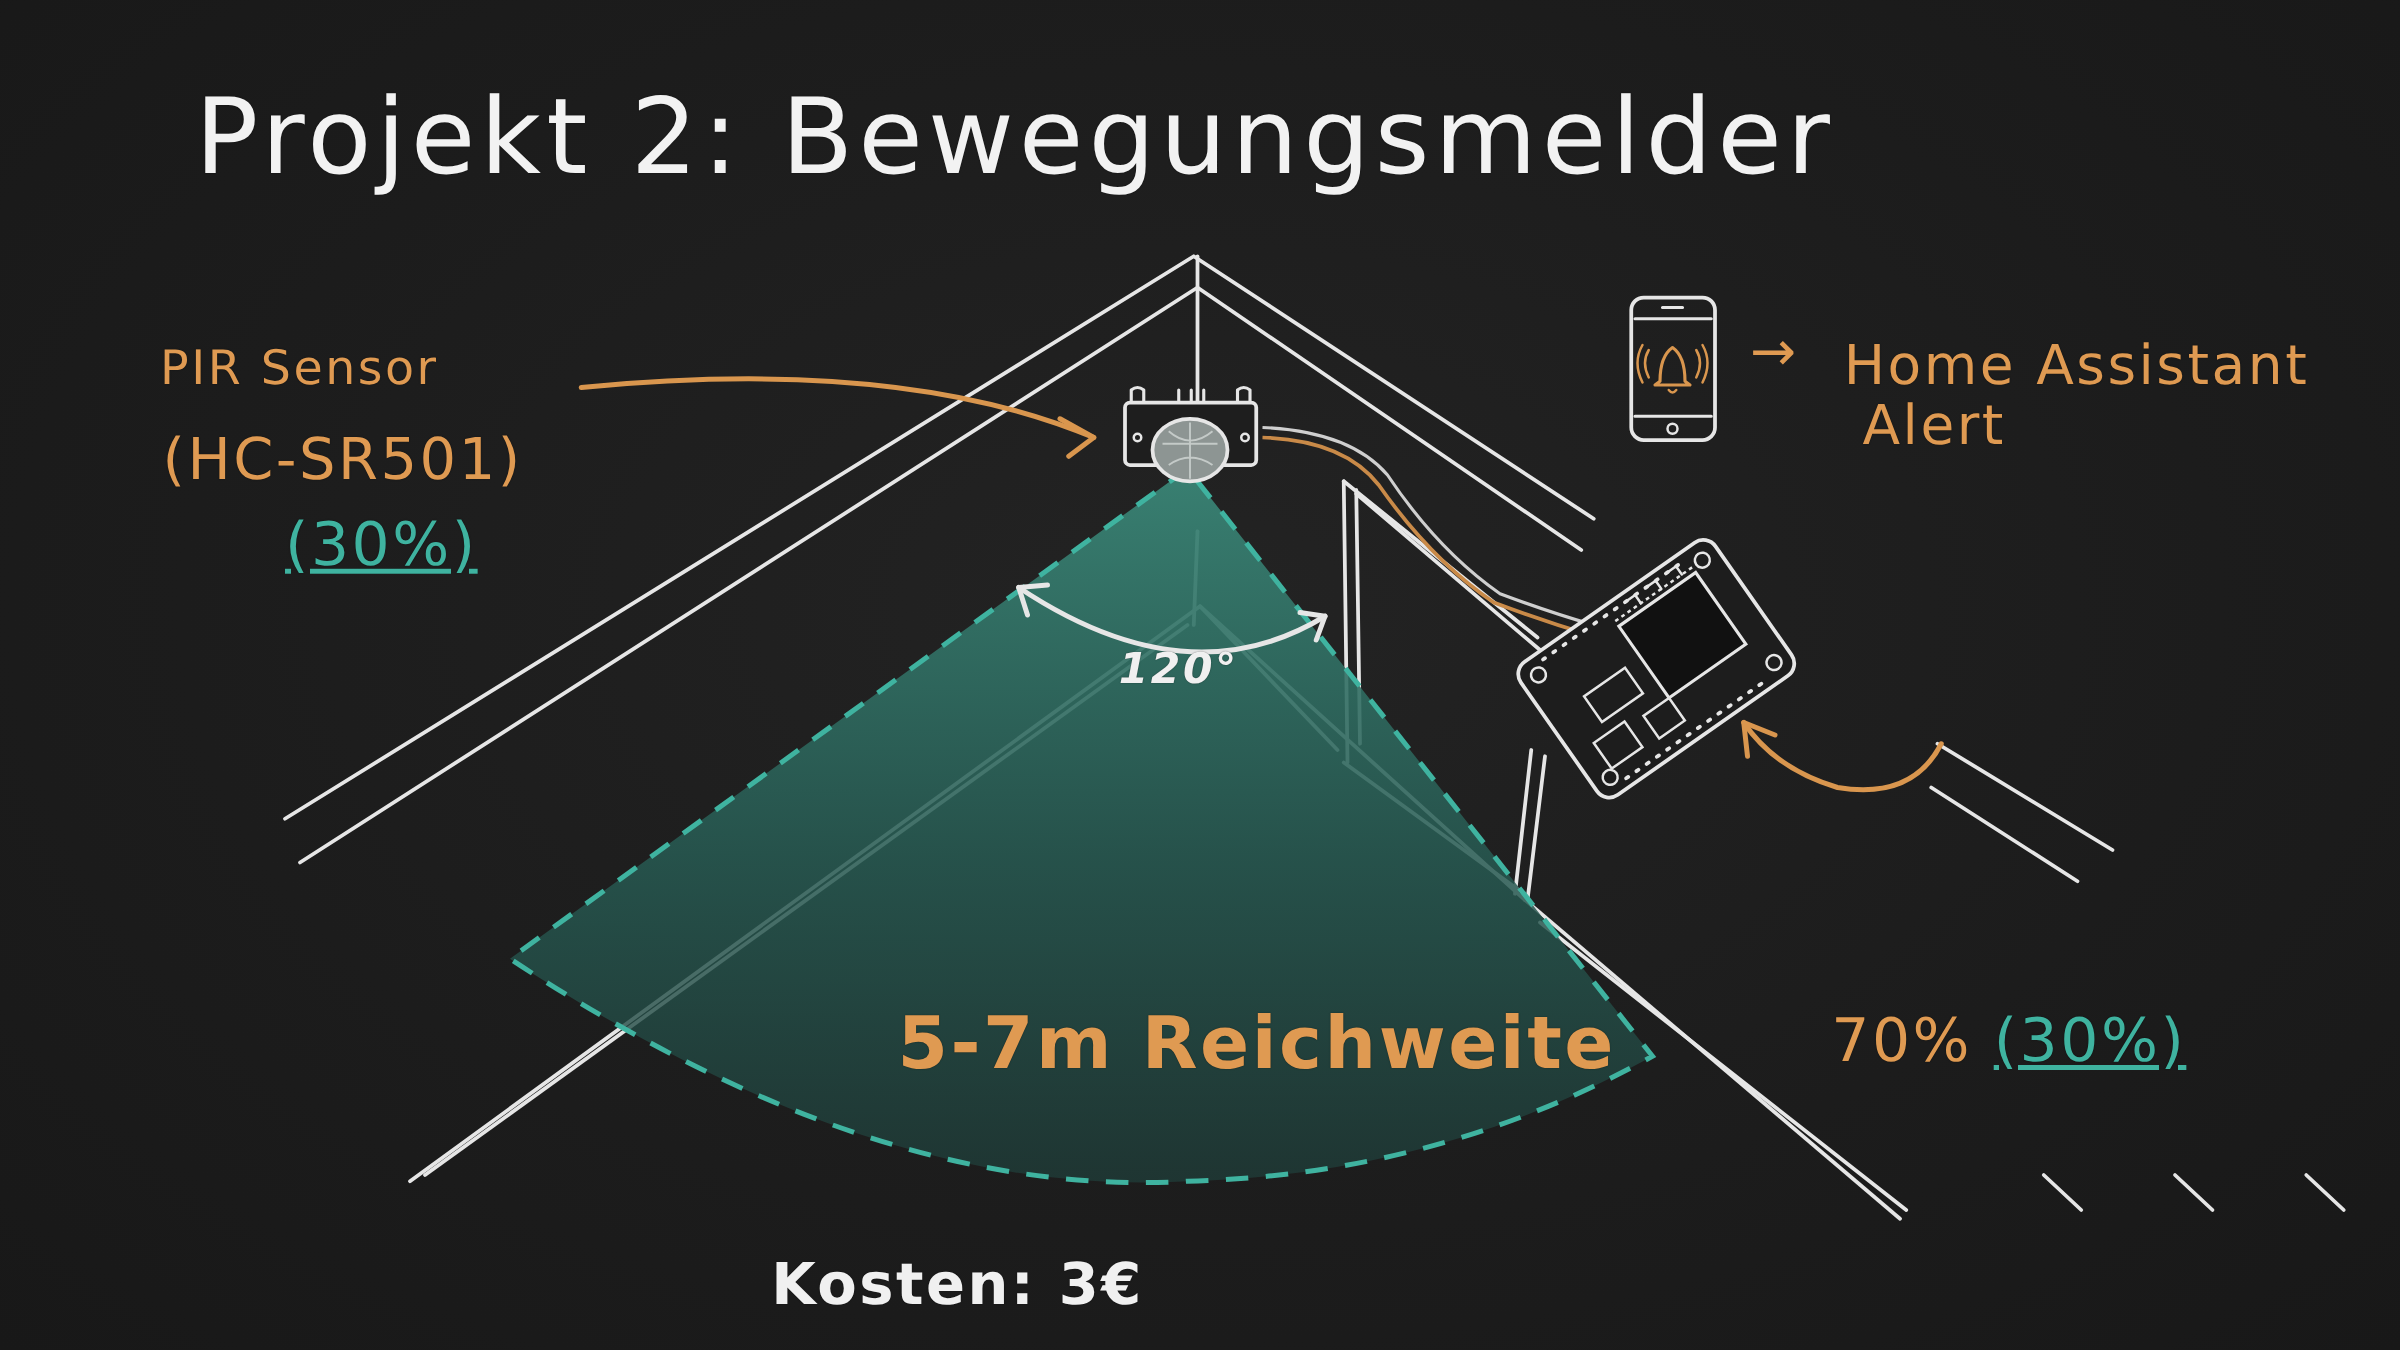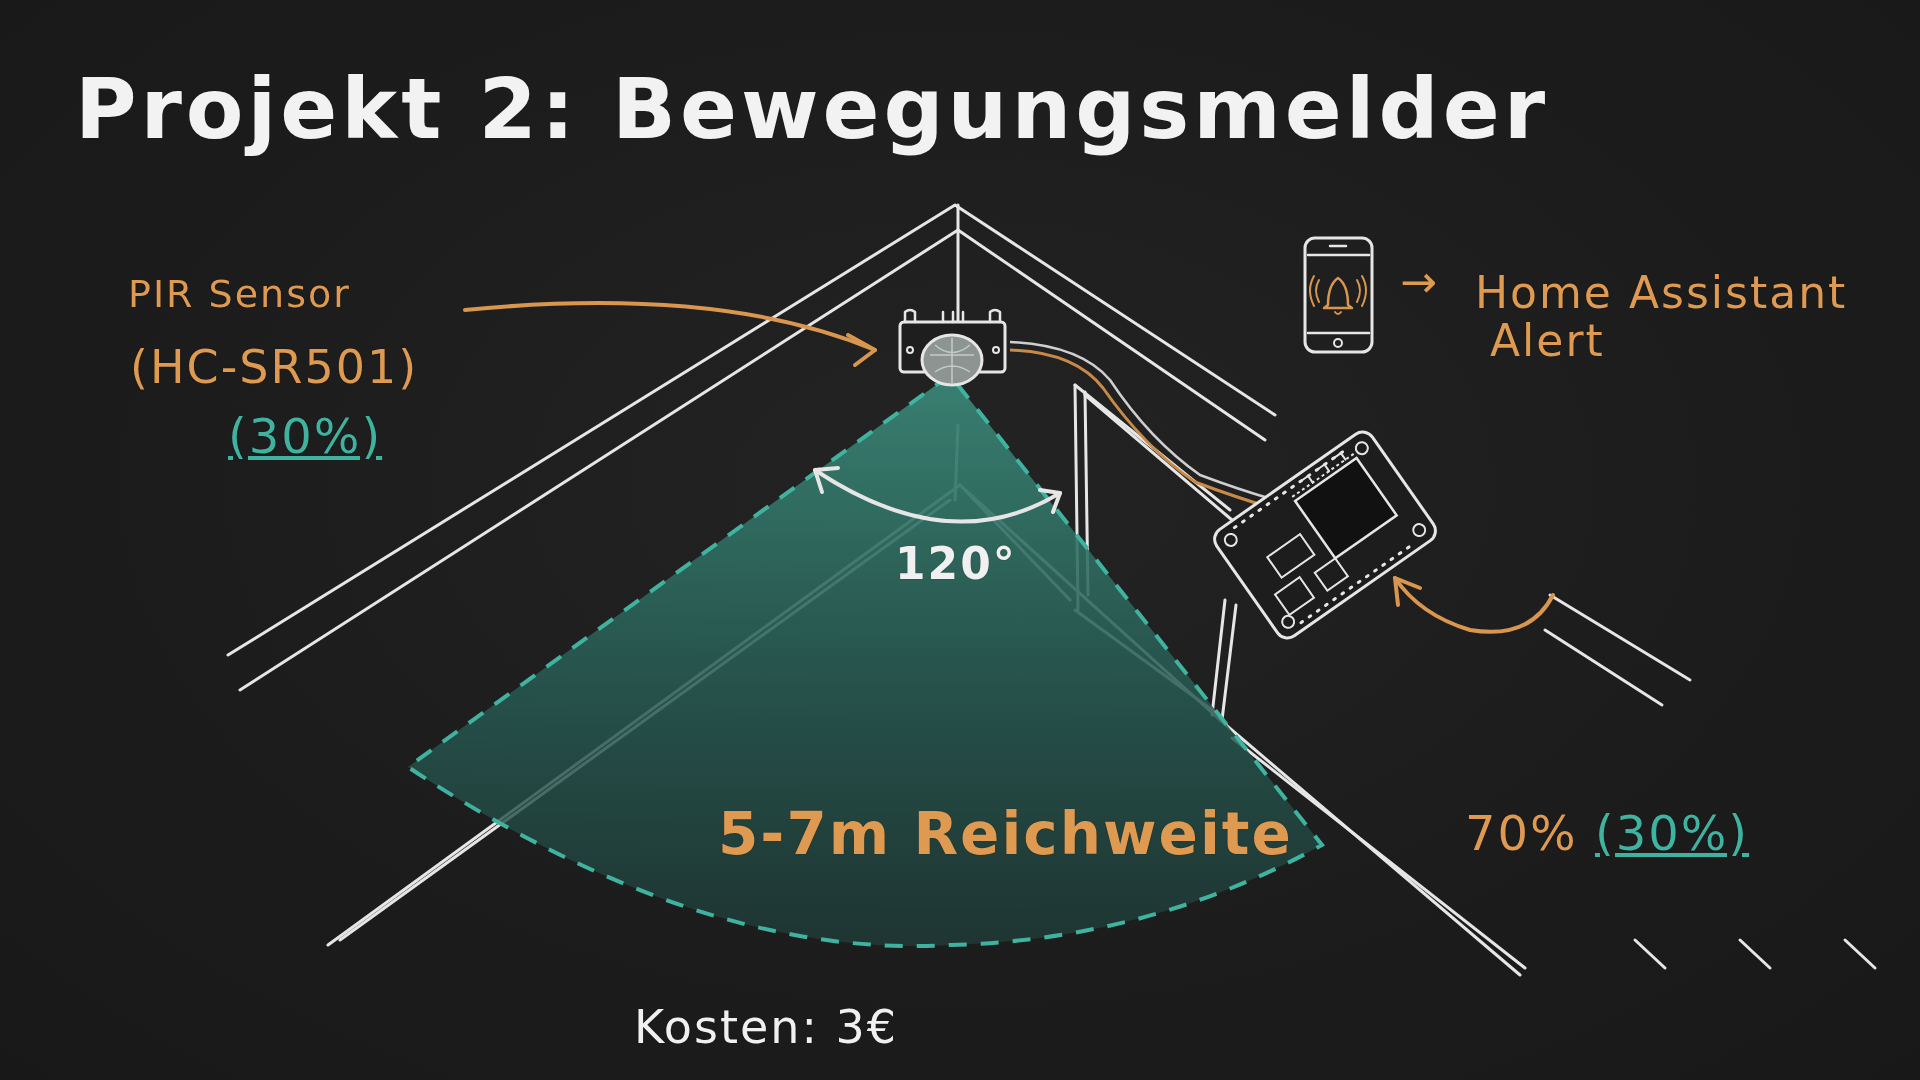--- a/index.html
+++ b/index.html
@@ -14,34 +14,34 @@
     }
     svg.art { position: absolute; left: 0; top: 0; }
     .chalk-white { fill: none; stroke: #e6e6e6; stroke-linecap: round; stroke-linejoin: round; }
     .chalk-orange { fill: none; stroke: #d9964e; stroke-linecap: round; stroke-linejoin: round; }
     .txt {
       position: absolute; white-space: nowrap;
       font-family: "DejaVu Sans", sans-serif;
       letter-spacing: 2px;
       text-shadow: 0 0 1px rgba(0,0,0,0.6);
     }
-    .title { left: 0; width: 1624px; top: 60px; text-align: center; font-size: 84px; color: #f2f2f2; font-weight: bold; letter-spacing: 4px; }
+    .title { left: 0; width: 1624px; top: 60px; text-align: center; font-size: 84px; color: #f2f2f2; font-weight: normal; letter-spacing: 4px; }
     .orange { color: #df9a52; }
     .teal { color: #3fb3a0; text-decoration: underline; }
     .white { color: #f0f0f0; }
     .pir-label { left: 128px; top: 272px; font-size: 38px; }
     .pir-model { left: 130px; top: 340px; font-size: 46px; }
     .pir-share { left: 228px; top: 408px; font-size: 48px; }
     .ha-line1 { left: 1475px; top: 267px; font-size: 44px; }
     .ha-line2 { left: 1490px; top: 315px; font-size: 44px; }
     .esp-label { left: 1475px; top: 522px; font-size: 48px; font-weight: bold; }
-    .angle-label { left: 895px; top: 538px; font-size: 44px; font-weight: bold; }
+    .angle-label { left: 895px; top: 515px; font-size: 34px; font-weight: bold; font-style: italic; }
     .range-label { left: 718px; top: 800px; font-size: 58px; font-weight: bold; }
     .split-label { left: 1465px; top: 805px; font-size: 48px; }
-    .cost-label { left: 0; width: 1532px; top: 1000px; text-align: center; font-size: 46px; font-weight: normal; }
+    .cost-label { left: 0; width: 1532px; top: 1000px; text-align: center; font-size: 46px; font-weight: bold; }
     .arrow-glyph { position: absolute; left: 1400px; top: 256px; font-size: 44px; color: #df9a52; }
   </style>
 </head>
 <body>
 
 <div class="board">
 
   <svg class="art" width="1920" height="1080" viewBox="0 0 1920 1080">
     <defs>
       <linearGradient id="coneGrad" x1="0" y1="0" x2="0" y2="1">

